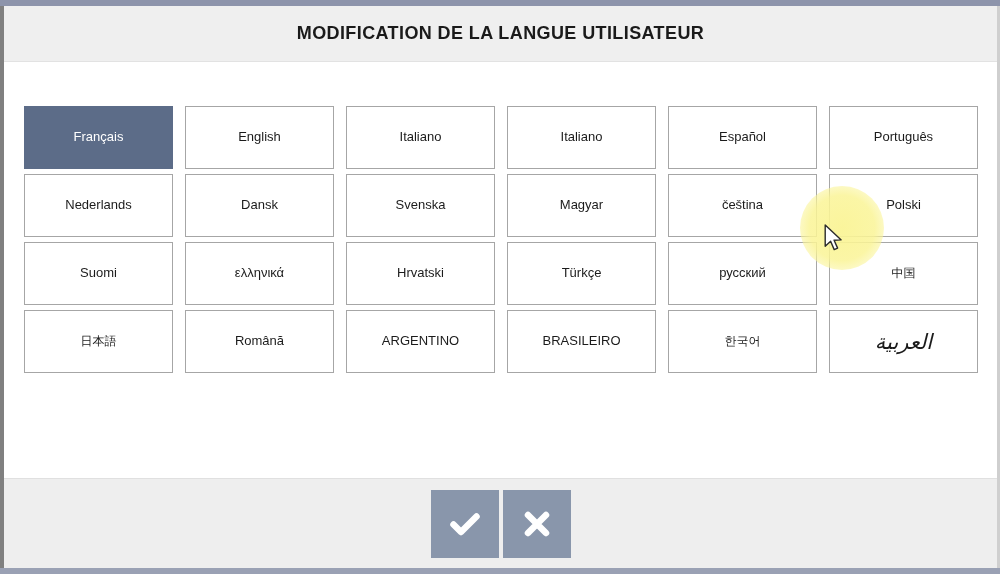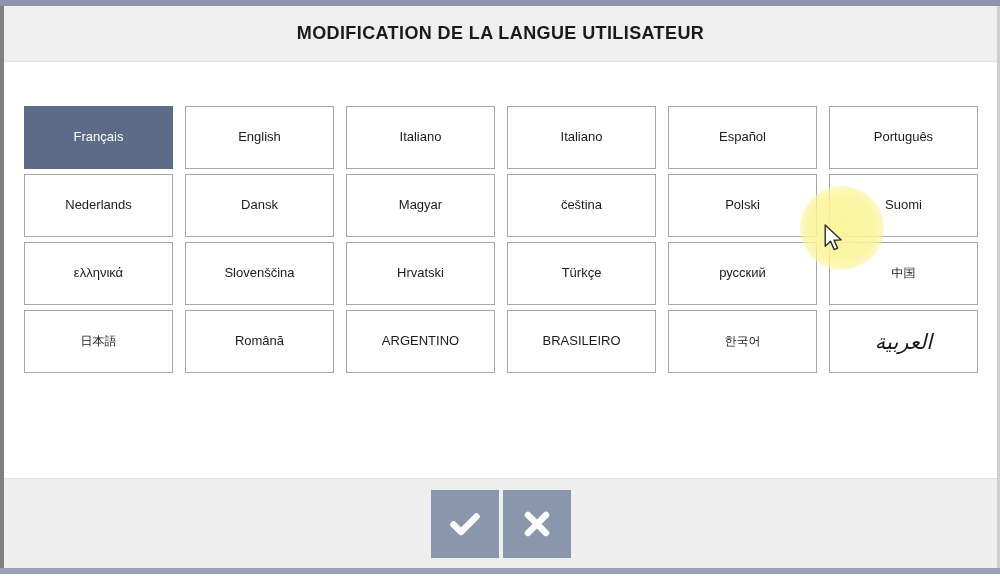--- a/index.html
+++ b/index.html
@@ -226,36 +226,36 @@
           <div class="lang-btn">
             <span>Português</span>
           </div>
           <div class="lang-btn">
             <span>Nederlands</span>
           </div>
           <div class="lang-btn">
             <span>Dansk</span>
           </div>
           <div class="lang-btn">
+            <span>Svenska</span>
+          </div>
+          <div class="lang-btn">
             <span>Magyar</span>
           </div>
           <div class="lang-btn">
             <span>čeština</span>
           </div>
           <div class="lang-btn">
             <span>Polski</span>
           </div>
           <div class="lang-btn">
             <span>Suomi</span>
           </div>
           <div class="lang-btn">
             <span>ελληνικά</span>
-          </div>
-          <div class="lang-btn">
-            <span>Slovenščina</span>
           </div>
           <div class="lang-btn">
             <span>Hrvatski</span>
           </div>
           <div class="lang-btn">
             <span>Türkçe</span>
           </div>
           <div class="lang-btn">
             <span>русский</span>
           </div>

